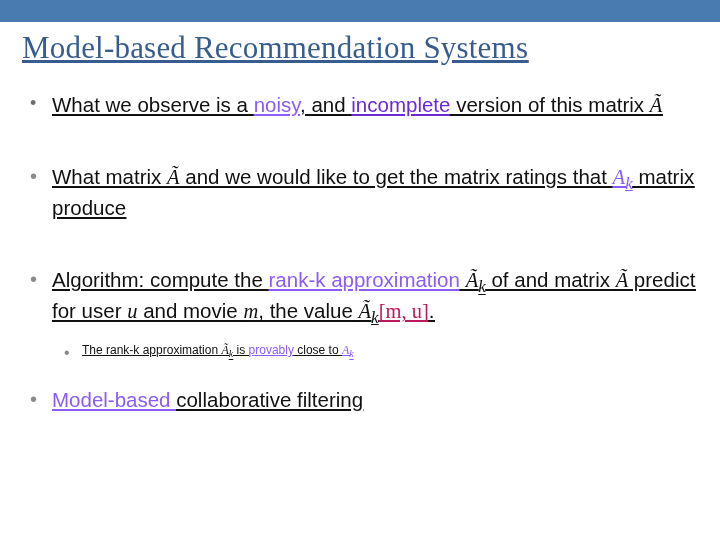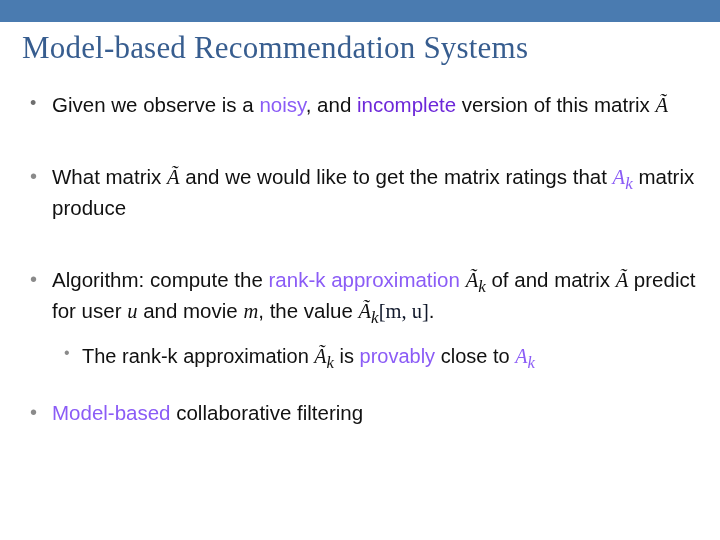--- a/index.html
+++ b/index.html
@@ -1,15 +1,15 @@
 <!DOCTYPE html>
 <html><head>
 <meta charset="utf-8">
 <style>
-  * { box-sizing: border-box; margin: 0; padding: 0; }
+  * { box-sizing: border-box; margin: 0; padding: 0; text-decoration: underline; }
   body {
     width: 720px;
     height: 540px;
     font-family: Arial, Helvetica, sans-serif;
     background: #fff;
     overflow: hidden;
   }
   .topbar {
     width: 100%;
     height: 22px;
@@ -53,53 +53,53 @@
     font-size: 18px;
   }
   .sub-bullets {
     list-style: none;
     padding-left: 12px;
     margin-top: 14px;
   }
   .sub-bullets > li {
     position: relative;
     padding-left: 18px;
-    font-size: 20px;
+    font-size: 12px;
     line-height: 1.3;
     color: #111;
   }
   .sub-bullets > li::before {
     content: "•";
     position: absolute;
     left: 0;
     top: 0;
     color: #8a8a8a;
     font-size: 16px;
   }
   .noisy, .rank-k, .provably, .model-based { color: #8b5cf6; }
   .incomplete { color: #6d28d9; }
   .a-tilde, .ak-tilde, .akmu, .ak { font-family: 'Cambria Math', 'Times New Roman', serif; font-style: italic; }
   .ak { color: #8b5cf6; }
   .u-var, .m-var { font-family: 'Cambria Math', 'Times New Roman', serif; font-style: italic; }
-  .black { color: #0f172a; }
+  .black { color: #be185d; }
   .b3 { margin-bottom: 12px !important; }
   .b4 { margin-bottom: 0 !important; margin-top: 26px; }
 </style>
 </head>
 <body>
 
 <div class="topbar"></div>
 
 <div class="slide">
   <h1 class="title">Model-based Recommendation Systems</h1>
 
   <ul class="bullets">
 
     <li>
-      <span>Given we observe is a </span><span class="noisy">noisy</span><span>, and </span><span class="incomplete">incomplete</span><span> version of this matrix </span><span class="a-tilde">Ã</span>
+      <span>What we observe is a </span><span class="noisy">noisy</span><span>, and </span><span class="incomplete">incomplete</span><span> version of this matrix </span><span class="a-tilde">Ã</span>
     </li>
 
     <li>
       <span>What matrix </span><span class="a-tilde">Ã</span><span> and we would like to get the matrix ratings that </span><span class="ak"><span>A</span><sub>k</sub></span><span> matrix produce</span>
     </li>
 
     <li class="b3">
       <span>Algorithm: compute the </span><span class="rank-k">rank-k approximation</span><span> </span><span class="ak-tilde"><span>Ã</span><sub>k</sub></span><span> of and matrix </span><span class="a-tilde">Ã</span><span> predict for user </span><span class="u-var">u</span><span> and movie </span><span class="m-var">m</span><span>, the value </span><span class="akmu"><span>Ã</span><sub>k</sub><span class="black" style="font-style:normal">[m, u]</span></span><span>.</span>
 
       <ul class="sub-bullets">

